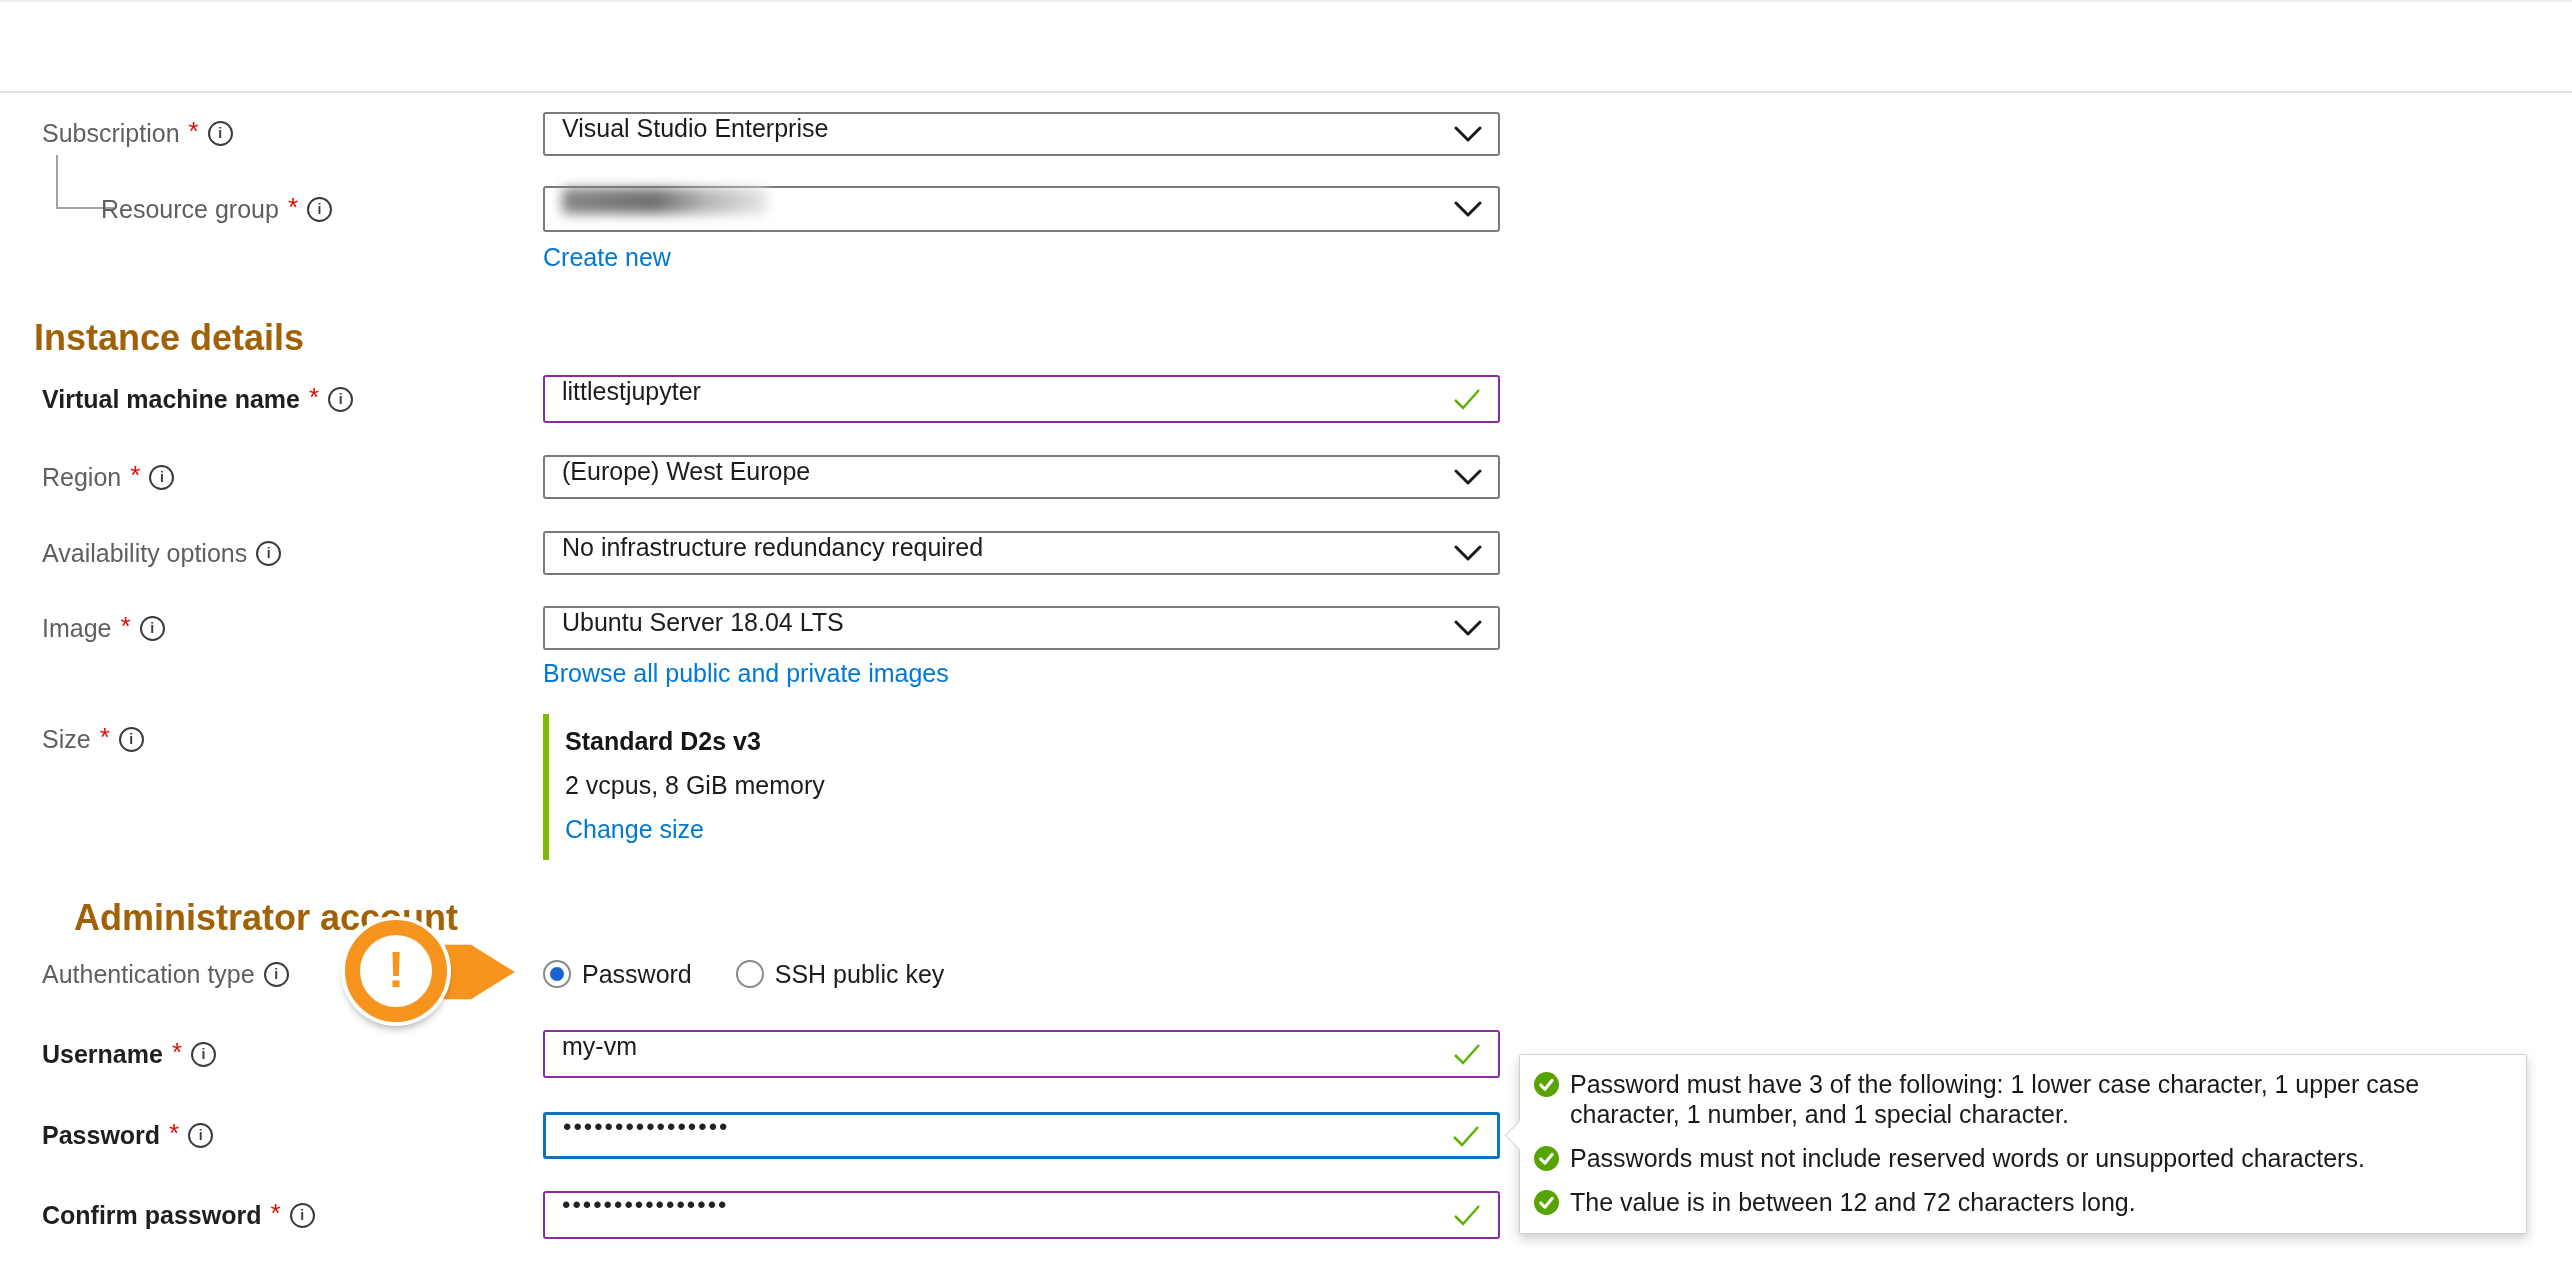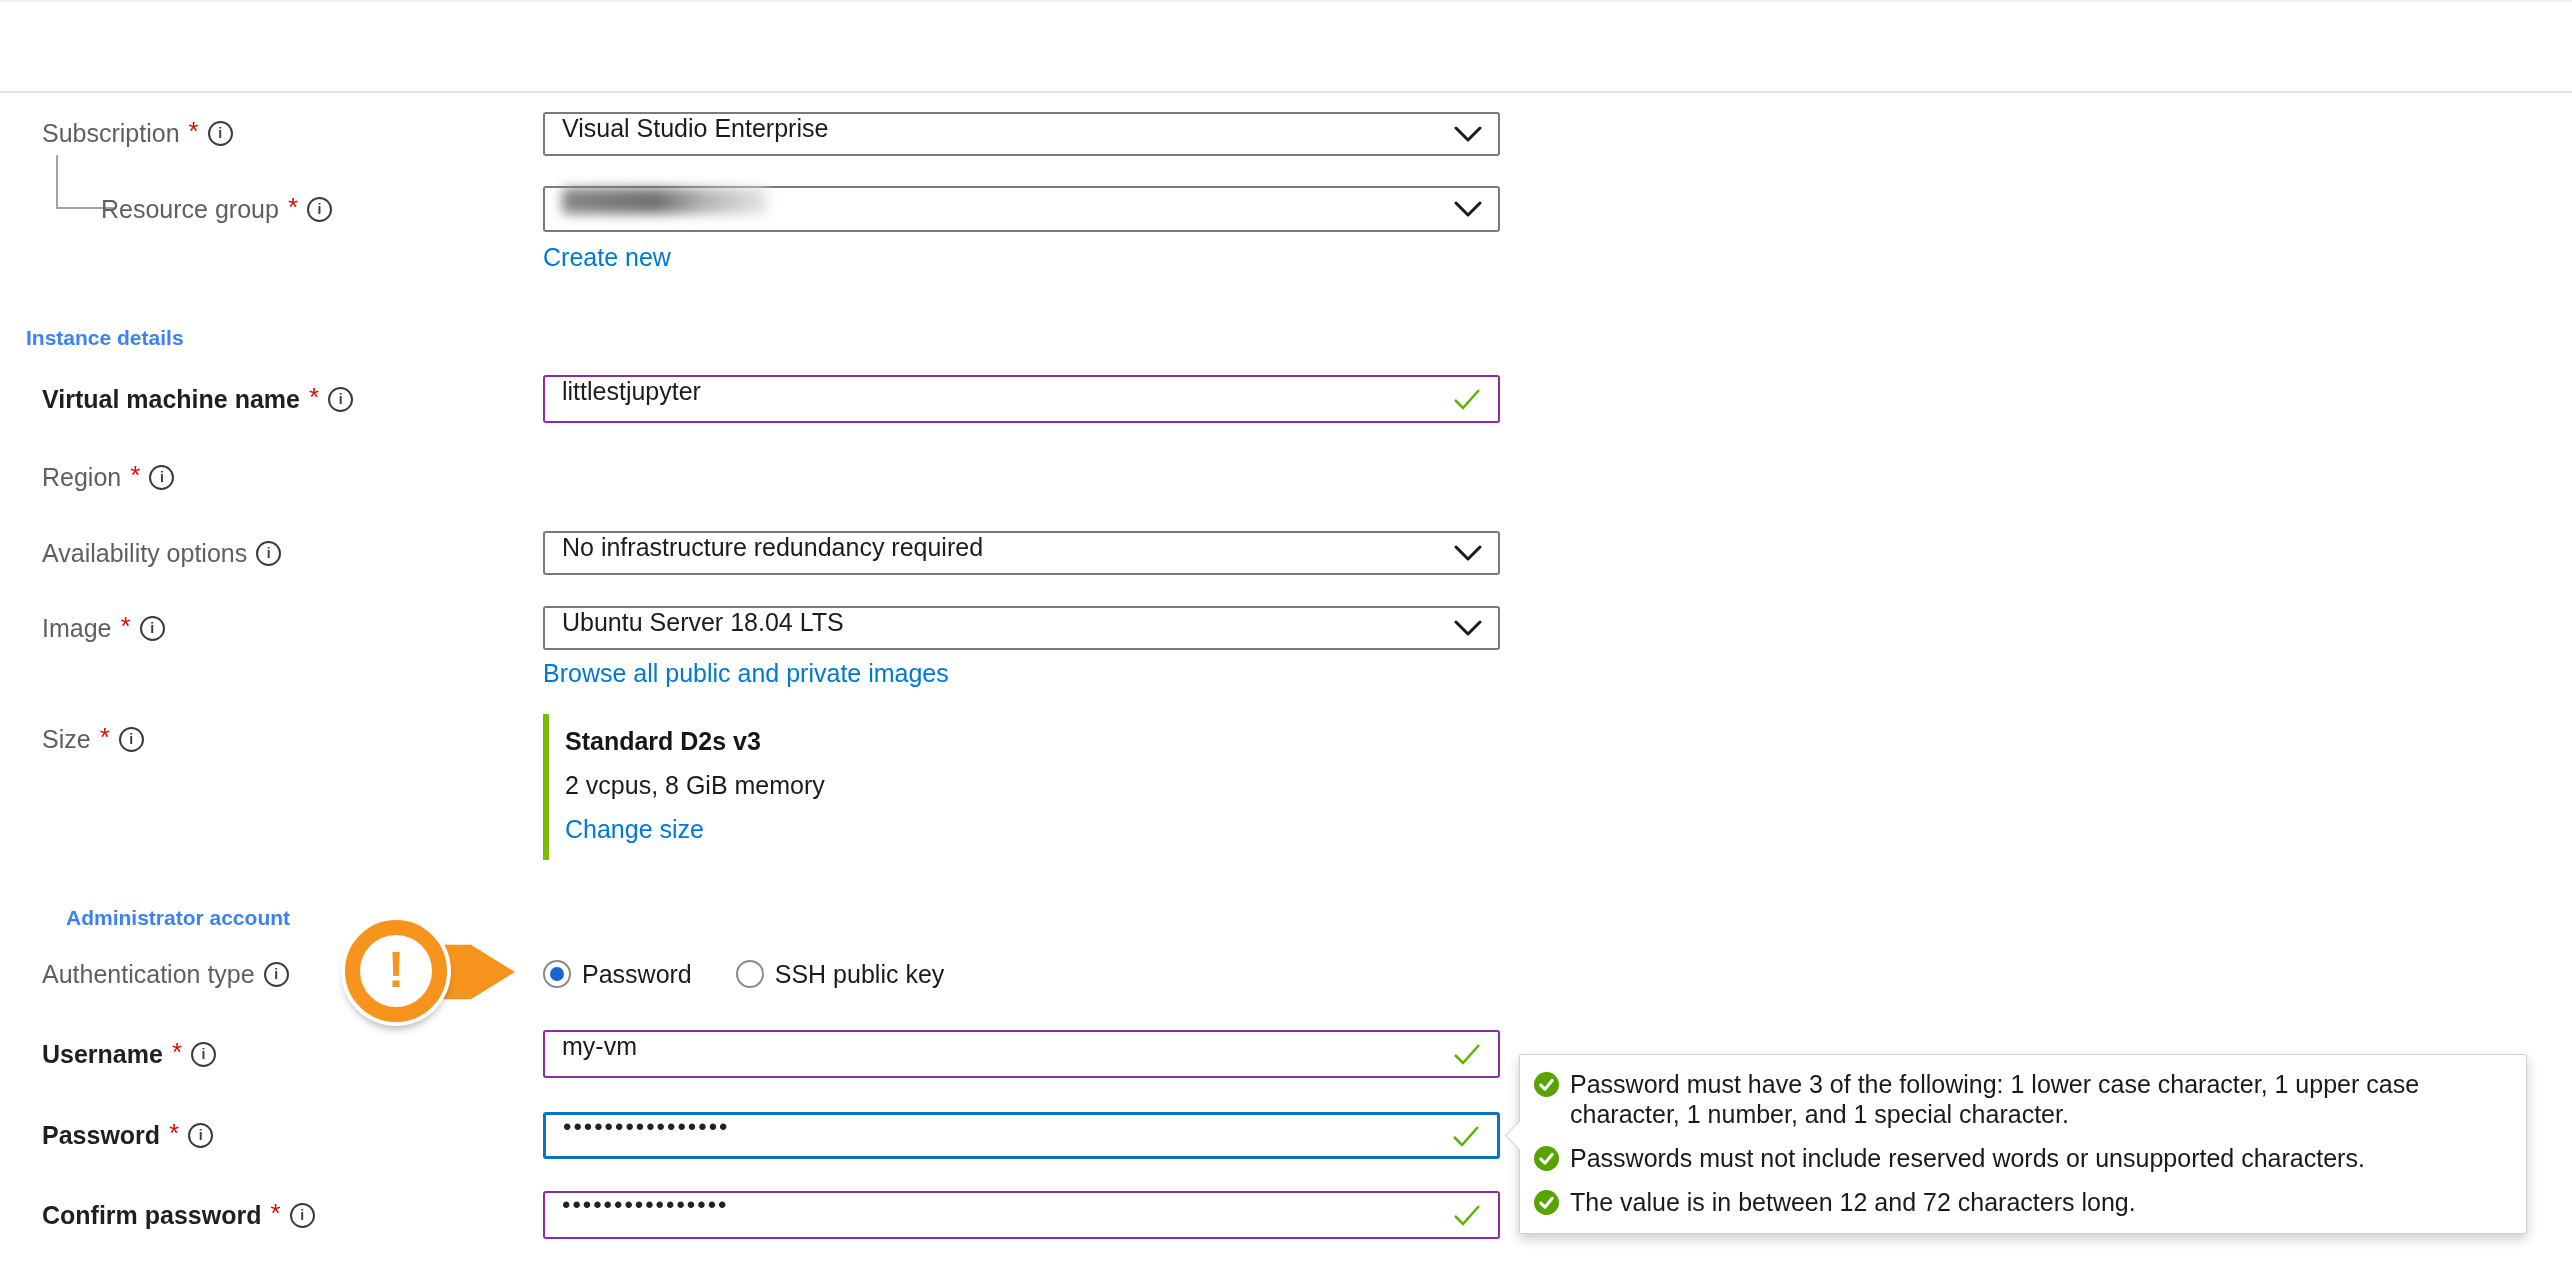--- a/index.html
+++ b/index.html
@@ -13,21 +13,21 @@
   .top-divider{position:absolute;left:0;top:89px;width:2572px;height:2px;background:#e1e1e1;}
 
   
   .lbl{position:absolute;display:flex;align-items:center;gap:9px;height:30px;}
   .lbl-text{font-size:25px;color:#5f5f5f;white-space:nowrap;}
   .lbl-text.dark{color:#1f1f1f;font-weight:700;}
   .req{font-size:26px;color:#e00b00;position:relative;top:-2px;font-weight:400;}
   .info{width:21px;height:21px;border:2px solid #3b3b3b;border-radius:50%;
         display:flex;align-items:center;justify-content:center;flex-shrink:0;
         font-size:14px;font-weight:600;color:#3b3b3b;line-height:1;}
-  .section-h{position:absolute;left:26px;font-size:21px;font-weight:700;color:#3b82f6;line-height:36px;}
+  .section-h{position:absolute;left:34px;font-size:36px;font-weight:700;color:#a16207;line-height:36px;}
 
   
   .conn-v{position:absolute;left:56px;top:153px;width:2px;height:54px;background:#a3a3a3;}
   .conn-h{position:absolute;left:56px;top:205px;width:58px;height:2px;background:#a3a3a3;}
 
   
   .field{position:absolute;left:543px;width:957px;box-sizing:border-box;background:#fff;
          display:flex;align-items:flex-start;border-radius:3px;}
   .select{height:44px;border:2px solid #7a7a7a;}
   .input-p{height:48px;border:2px solid #8a2da5;}
@@ -134,20 +134,26 @@
       </svg>
   </div>
 
   <div class="lbl" style="left:42px;top:460px;">
     <span class="lbl-text">Region</span>
     <span class="req">*</span>
     <span class="info">
         <span>i</span>
       </span>
   </div>
+  <div class="field select" style="top:453px;">
+    <span class="field-text">(Europe) West Europe</span>
+    <svg class="chev" width="28" height="16" viewBox="0 0 28 16">
+        <path d="M2 2 L14 14 L26 2" fill="none" stroke="#1b1b1b" stroke-width="3" stroke-linecap="round" stroke-linejoin="round"></path>
+      </svg>
+  </div>
 
   <div class="lbl" style="left:42px;top:536px;">
     <span class="lbl-text">Availability options</span>
     <span class="info">
         <span>i</span>
       </span>
   </div>
   <div class="field select" style="top:529px;">
     <span class="field-text">No infrastructure redundancy required</span>
     <svg class="chev" width="28" height="16" viewBox="0 0 28 16">

